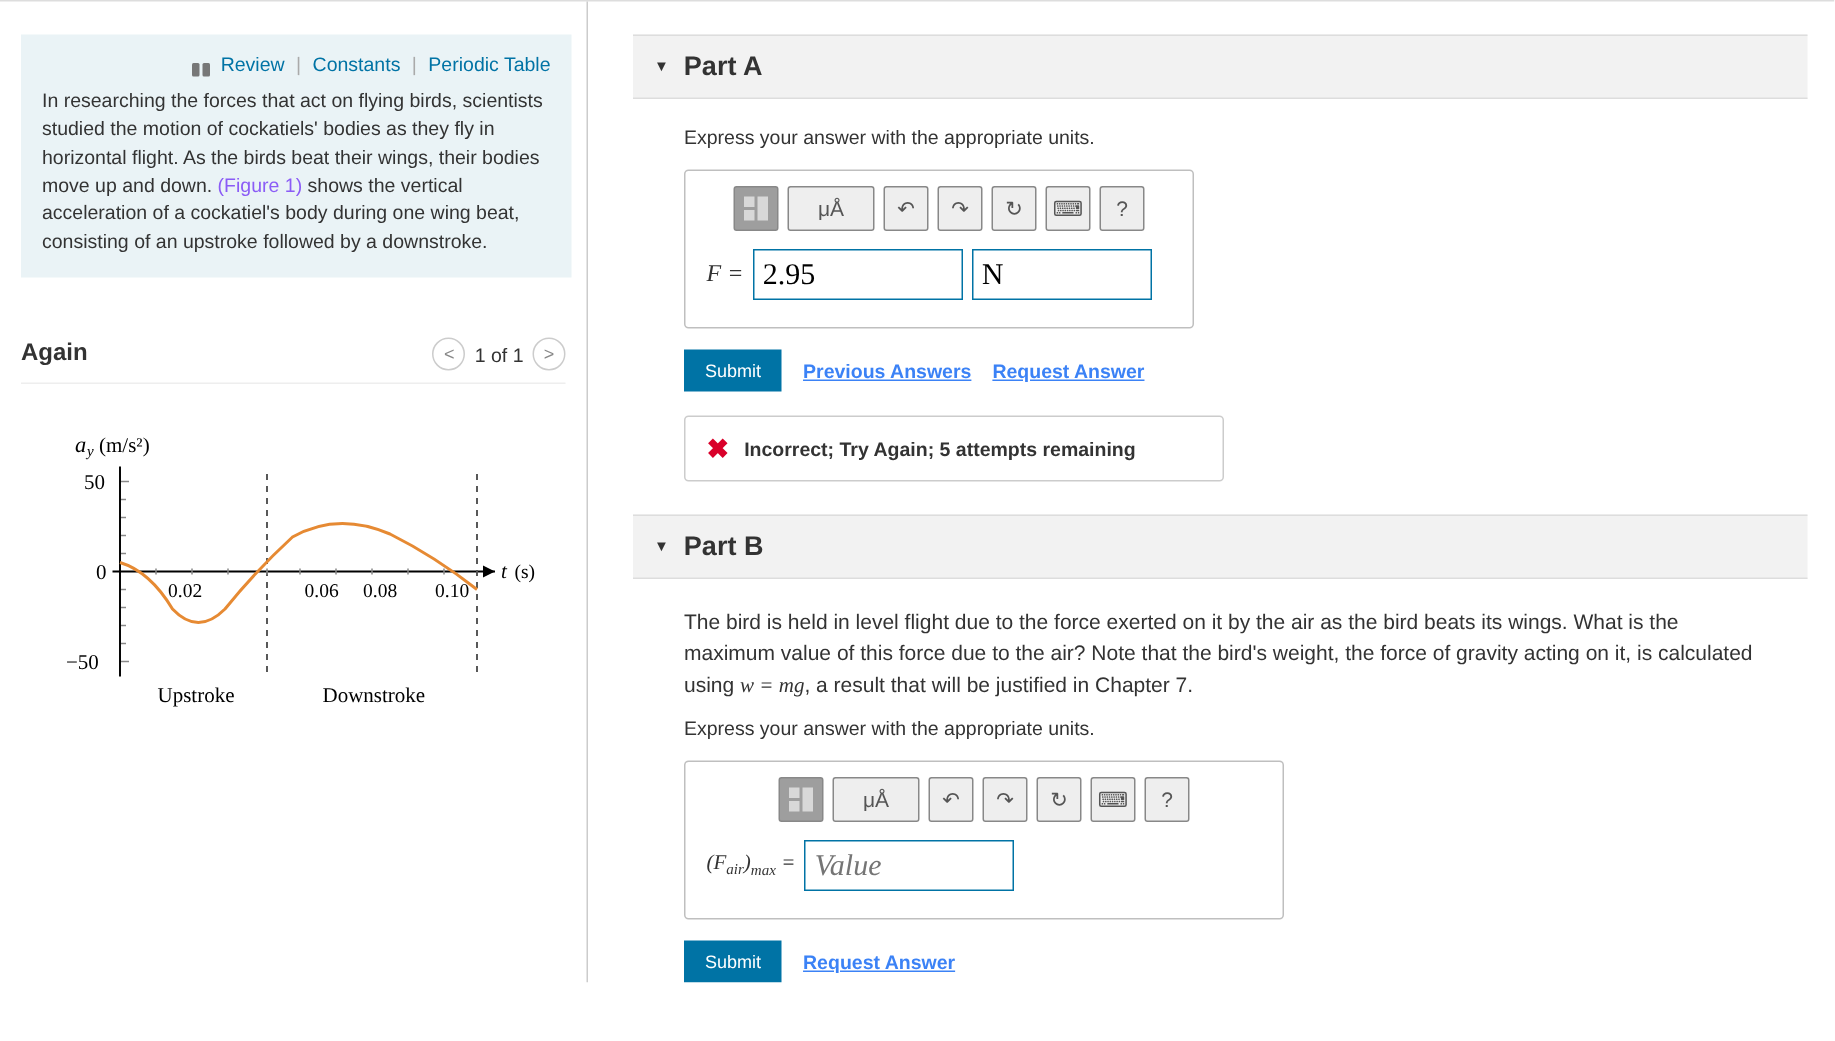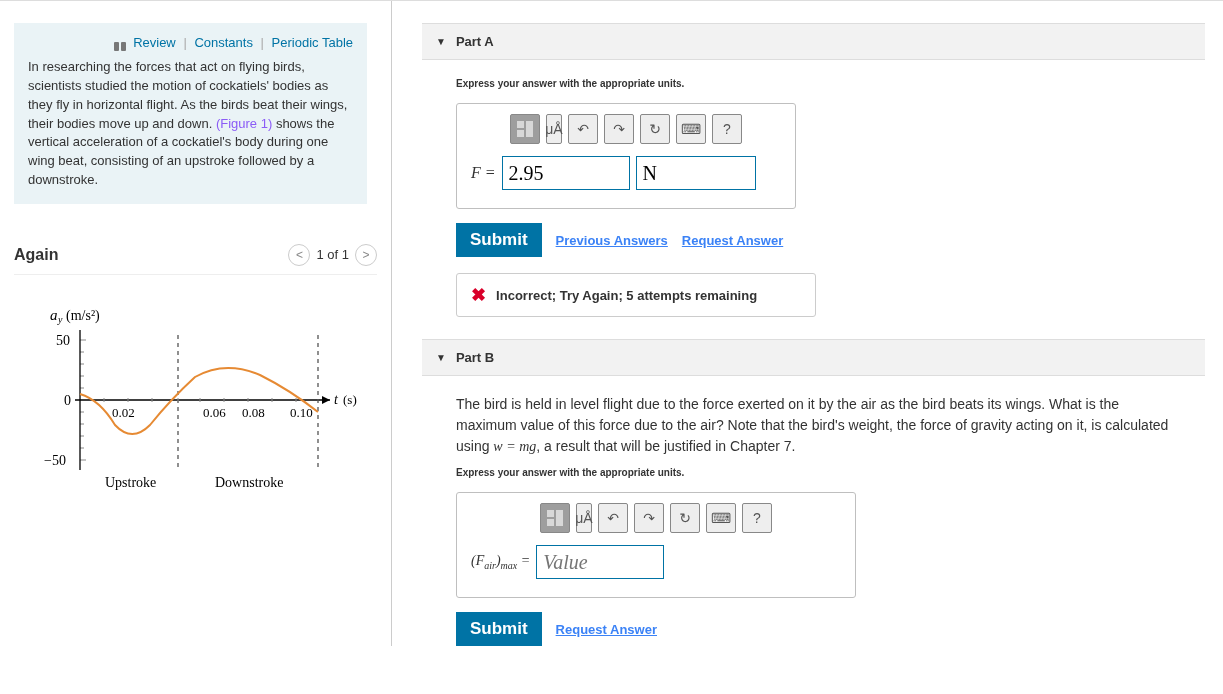--- a/index.html
+++ b/index.html
@@ -1,52 +1,52 @@
 <!DOCTYPE html>
 <html><head>
 <meta charset="utf-8">
 <style>
   * { box-sizing: border-box; margin: 0; padding: 0; }
   body { font-family: Arial, Helvetica, sans-serif; font-size: 13px; color: #333; background: #fff; }
   .wrap { display: flex; border-top: 1px solid #ddd; }
   .left { width: 392px; border-right: 1px solid #ccc; padding: 0; }
   .right { flex: 1; padding: 0 18px 0 30px; }
-  .infobox { background: #eaf3f6; padding: 12px 14px 14px; margin: 22px 24px 0 14px; position: relative; }
+  .infobox { background: #eaf3f6; padding: 12px 14px 14px; margin: 22px 10px 0 14px; position: relative; }
   .topNav { text-align: right; font-size: 13px; color: #666; margin-bottom: 8px; }
   .topNav a { color: #0073a5; text-decoration: none; }
   .topNav .sep { color: #aaa; padding: 0 4px; }
   .bookicon { display:inline-block; width:14px;height:10px;vertical-align:middle;margin-right:4px;}
   .bookicon::before{content:'';display:inline-block;width:5px;height:9px;background:#777;margin-right:2px;border-radius:1px;}
   .bookicon::after{content:'';display:inline-block;width:5px;height:9px;background:#777;border-radius:1px;}
   .problem-text { font-size: 13px; line-height: 1.45; color: #333; }
   .fig-link { color: #8b5cf6; }
   .figure-hdr { display:flex; justify-content:space-between; align-items:center; border-bottom:1px solid #eee; margin:40px 14px 0 14px; padding-bottom:8px;}
   .figure-hdr h3 { font-size:16px; font-weight:bold;}
   .pager { display:flex; align-items:center; gap:6px; font-size:13px;}
   .navbtn { width:22px;height:22px;border:1px solid #ccc;border-radius:50%;background:#fff;font-size:12px;color:#888;cursor:pointer;}
   .figure-panel { padding: 30px 20px; }
   .figure-panel svg { width: 340px; height: 200px; }
   .part-header { background:#f2f2f2; border-top:1px solid #ddd; border-bottom:1px solid #ddd; padding:10px 14px; margin-top:22px; display:flex; align-items:center; gap:10px;}
   .part-header .tri{ font-size:10px;}
-  .part-header b{ font-size:13px;}
+  .part-header b{ font-size:18px;}
   .part-body { padding: 18px 0 0 34px; max-width: 760px;}
   .qtext { font-size:14px; line-height:1.5; margin-bottom:10px;}
-  .instr { font-weight:bold; font-size:10px; margin-bottom:14px;}
+  .instr { font-weight:normal; font-size:13px; margin-bottom:14px;}
   .answer-pod { border:1px solid #bfbfbf; border-radius:3px; padding: 10px 14px 18px; display:inline-block; min-width:340px;}
   .toolbar { display:flex; gap:6px; justify-content:center; margin-bottom:12px; align-items:center;}
   .tb-btn { width:30px;height:30px;border:1px solid #888;background:#eee;color:#555;font-size:14px;cursor:pointer;display:flex;align-items:center;justify-content:center;border-radius:2px;}
   .tb-btn.tpl{background:#9e9e9e;color:#fff;border-color:#888;}
-  .tb-btn.wide{width:16px;}
+  .tb-btn.wide{width:58px;}
   .answer-row { display:flex; align-items:center; gap:6px;}
   .answer-row .lbl{ font-style:italic; font-family:'Times New Roman',serif; font-size:16px;}
-  .val-input { width:128px; height:34px; border:1.5px solid #0073a5; font-size:20px; padding:12px 6px; font-family:'Times New Roman',serif;}
+  .val-input { width:140px; height:34px; border:1.5px solid #0073a5; font-size:20px; padding:12px 6px; font-family:'Times New Roman',serif;}
   .unit-input { width:120px; height:34px; border:1.5px solid #0073a5; font-size:20px; padding:2px 6px; font-family:'Times New Roman',serif;}
   .ph { color:#a16207; font-style:italic;}
   .submit-row { margin-top:14px; display:flex; align-items:center; gap:14px;}
-  .submit-btn { background:#0073a5; color:#fff; border:none; font-weight:bold; padding:7px 14px; font-size:17px; cursor:pointer;}
+  .submit-btn { background:#0073a5; color:#fff; border:none; font-weight:normal; padding:7px 14px; font-size:12px; cursor:pointer;}
   .link { color:#3b82f6; text-decoration:underline; font-size:13px; font-weight:bold; cursor:pointer;}
   .feedback { border:1px solid #ccc; border-radius:3px; padding:10px 14px; margin-top:16px; display:flex; align-items:center; gap:10px; max-width:360px;}
   .feedback .xicon{ color:#d9002a; font-weight:bold; font-size:18px;}
   .feedback b{ font-size:13px;text-align:center;}
   .eq { font-style:italic; font-family:'Times New Roman',serif;}
 </style>
 </head>
 <body>
 
 <div class="wrap">

